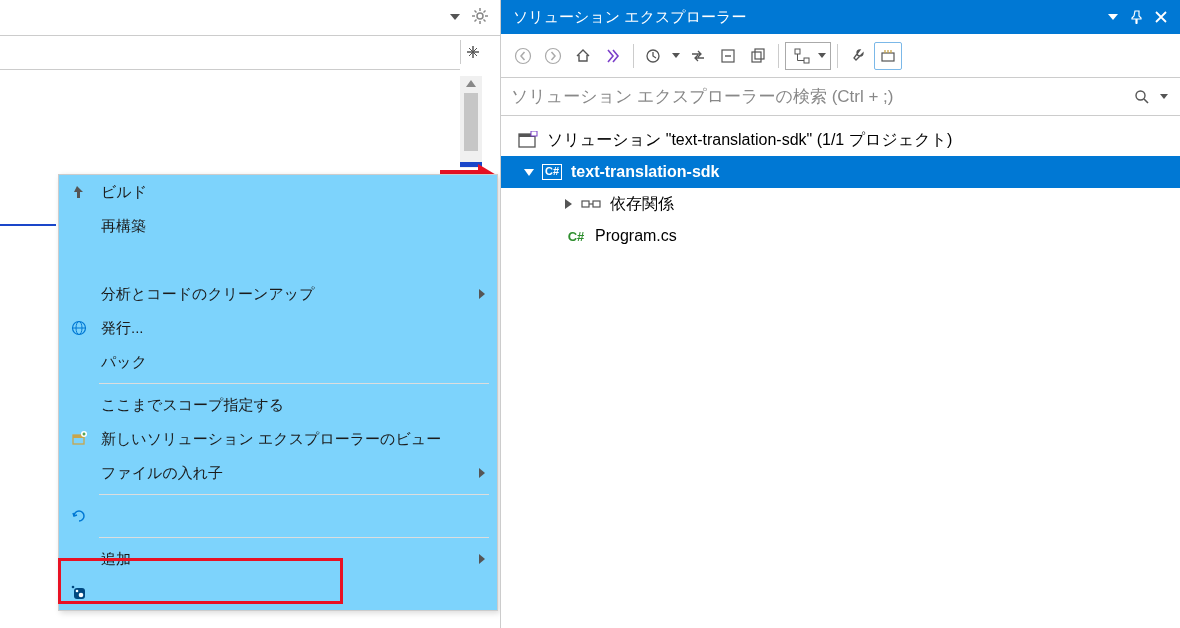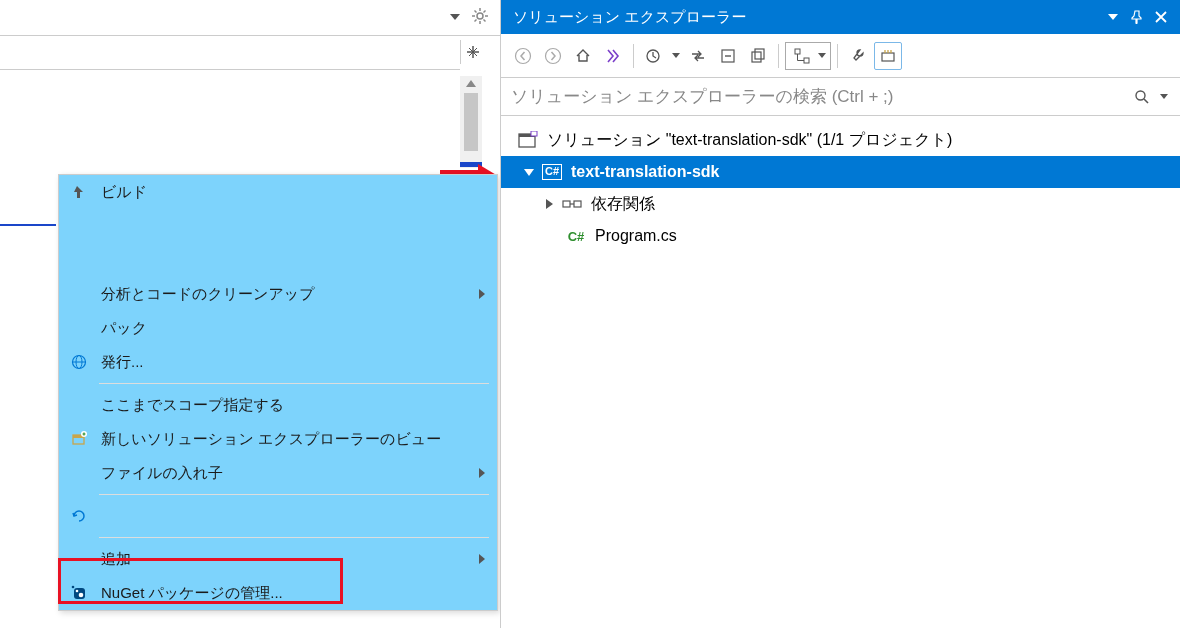--- a/index.html
+++ b/index.html
@@ -312,42 +312,43 @@
   <div class="menu-item">
     <span class="menu-icon">
       <svg width="16" height="16" viewBox="0 0 16 16">
           <path d="M2 10 L8 4 L8 7 L14 7 L14 10 L8 10 L8 13 Z" fill="#555" transform="rotate(90 8 8)"></path>
         </svg>
     </span>
     <span class="menu-label">ビルド</span>
   </div>
   <div class="menu-item">
     <span class="menu-icon"></span>
+    <span class="menu-label">再構築</span>
   </div>
   <div class="menu-item">
     <span class="menu-icon"></span>
   </div>
   <div class="menu-item">
     <span class="menu-icon"></span>
     <span class="menu-label">分析とコードのクリーンアップ</span>
     <span class="menu-arrow"></span>
-  </div>
-  <div class="menu-item">
-    <span class="menu-icon"></span>
-    <span class="menu-label">パック</span>
   </div>
   <div class="menu-item">
     <span class="menu-icon">
       <svg width="16" height="16" viewBox="0 0 16 16">
           <circle cx="8" cy="8" r="6.5" fill="none" stroke="#0078d4" stroke-width="1.2"></circle>
           <ellipse cx="8" cy="8" rx="3" ry="6.5" fill="none" stroke="#0078d4" stroke-width="1"></ellipse>
           <line x1="1.5" y1="8" x2="14.5" y2="8" stroke="#0078d4" stroke-width="1"></line>
         </svg>
     </span>
     <span class="menu-label">発行...</span>
+  </div>
+  <div class="menu-item">
+    <span class="menu-icon"></span>
+    <span class="menu-label">パック</span>
   </div>
   <div class="menu-sep"></div>
   <div class="menu-item">
     <span class="menu-icon"></span>
     <span class="menu-label">ここまでスコープ指定する</span>
   </div>
   <div class="menu-item">
     <span class="menu-icon">
       <svg width="16" height="16" viewBox="0 0 16 16">
           <rect x="2" y="4" width="11" height="9" fill="none" stroke="#c9a54a" stroke-width="1.3"></rect>
@@ -380,21 +381,20 @@
   </div>
   <div class="menu-item">
     <span class="menu-icon">
       <svg width="16" height="16" viewBox="0 0 16 16">
           <rect x="3" y="3" width="11" height="11" rx="3" fill="#004880"></rect>
           <circle cx="6" cy="6" r="1.3" fill="#fff"></circle>
           <circle cx="10" cy="10" r="2.3" fill="#fff"></circle>
           <circle cx="2" cy="2" r="1.3" fill="#004880"></circle>
         </svg>
     </span>
-    <span class="menu-label">NuGet パッケージの管理...</span>
   </div>
 </div>
 
 <div class="menu-highlight-box"></div>
 
 <div class="panel">
   <div class="panel-title">
     <span class="panel-title-text">ソリューション エクスプローラー</span>
     <span class="panel-title-btn">
       <svg width="10" height="6" viewBox="0 0 10 6">
@@ -525,21 +525,21 @@
     <div class="tree-row selected" style="padding-left:20px">
       <span class="expander">
         <span class="expander-open expander-open-white"></span>
       </span>
       <span class="tree-icon">
         <span class="cs-proj-icon">C#</span>
       </span>
       <span>text-translation-sdk</span>
     </div>
 
-    <div class="tree-row" style="padding-left:40px">
+    <div class="tree-row" style="padding-left:59px">
       <span class="expander">
         <span class="expander-closed"></span>
       </span>
       <span class="tree-icon dep-icon">
         <svg width="20" height="16" viewBox="0 0 20 16">
             <rect x="1" y="5" width="7" height="6" fill="none" stroke="#555" stroke-width="1.2"></rect>
             <rect x="12" y="5" width="7" height="6" fill="none" stroke="#555" stroke-width="1.2"></rect>
             <line x1="8" y1="8" x2="12" y2="8" stroke="#555" stroke-width="1.2"></line>
           </svg>
       </span>

